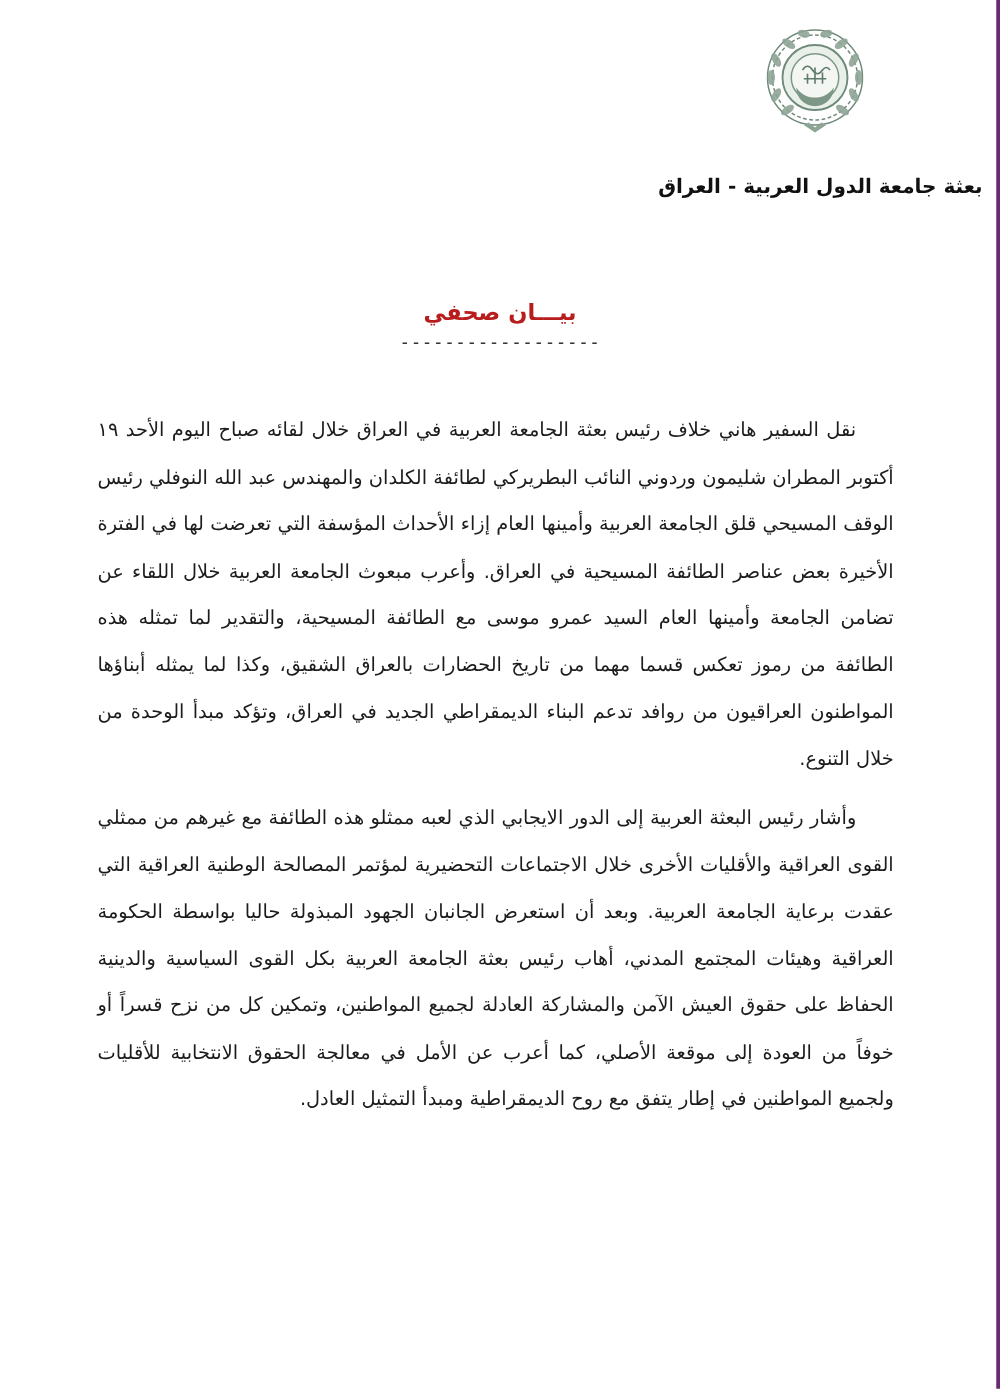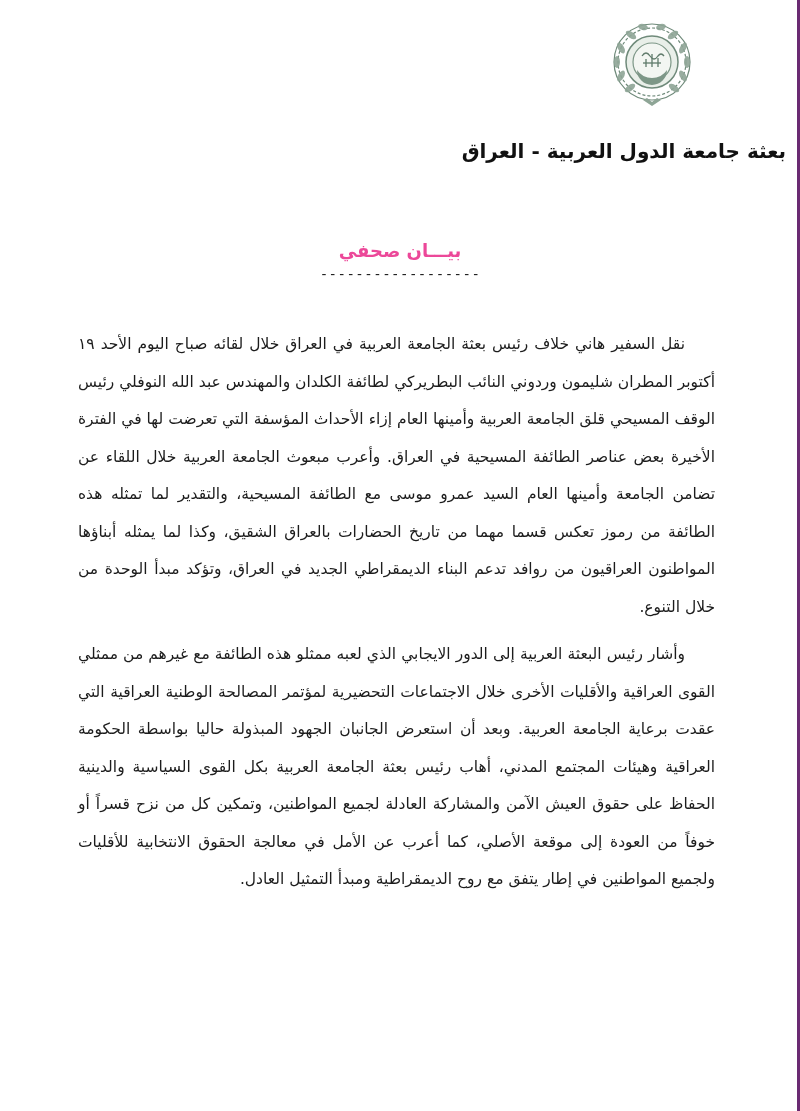--- a/index.html
+++ b/index.html
@@ -23,34 +23,34 @@
       left: 609px; top: 18px;
       width: 86px; height: 92px;
     }
     .mission-header {
       position: absolute;
       top: 139px;
       right: 14px;
       direction: rtl;
       font-family: "DejaVu Sans", sans-serif;
       font-weight: bold;
-      font-size: 20px;
+      font-size: 16px;
       color: #111;
       letter-spacing: 0;
     }
     .doc-title {
       position: absolute;
       top: 240px;
       left: 0; width: 800px;
       text-align: center;
       direction: rtl;
       font-family: "DejaVu Sans", sans-serif;
       font-size: 18px;
       font-weight: bold;
-      color: #ec4899;
+      color: #b91c1c;
     }
     .title-rule {
       position: absolute;
       top: 266px;
       left: 0; width: 800px;
       text-align: center;
       font-family: "DejaVu Sans Mono", monospace;
       font-size: 14px;
       color: #222;
       letter-spacing: 0.5px;

